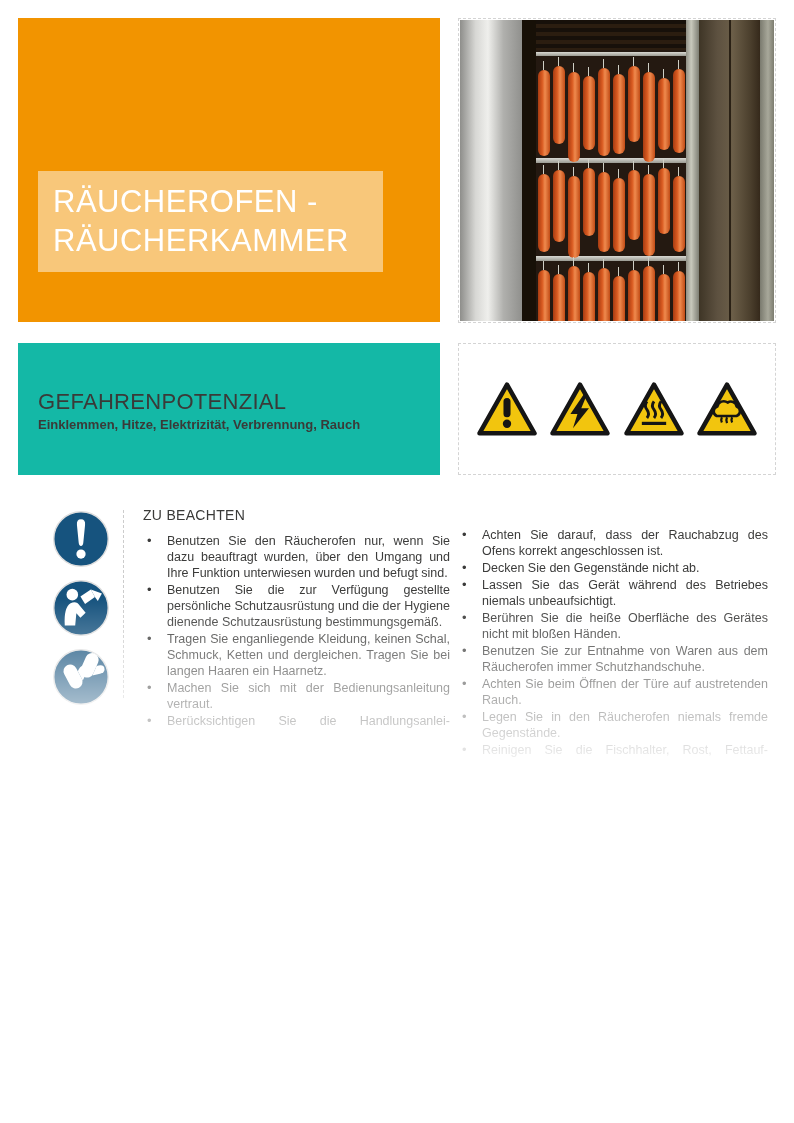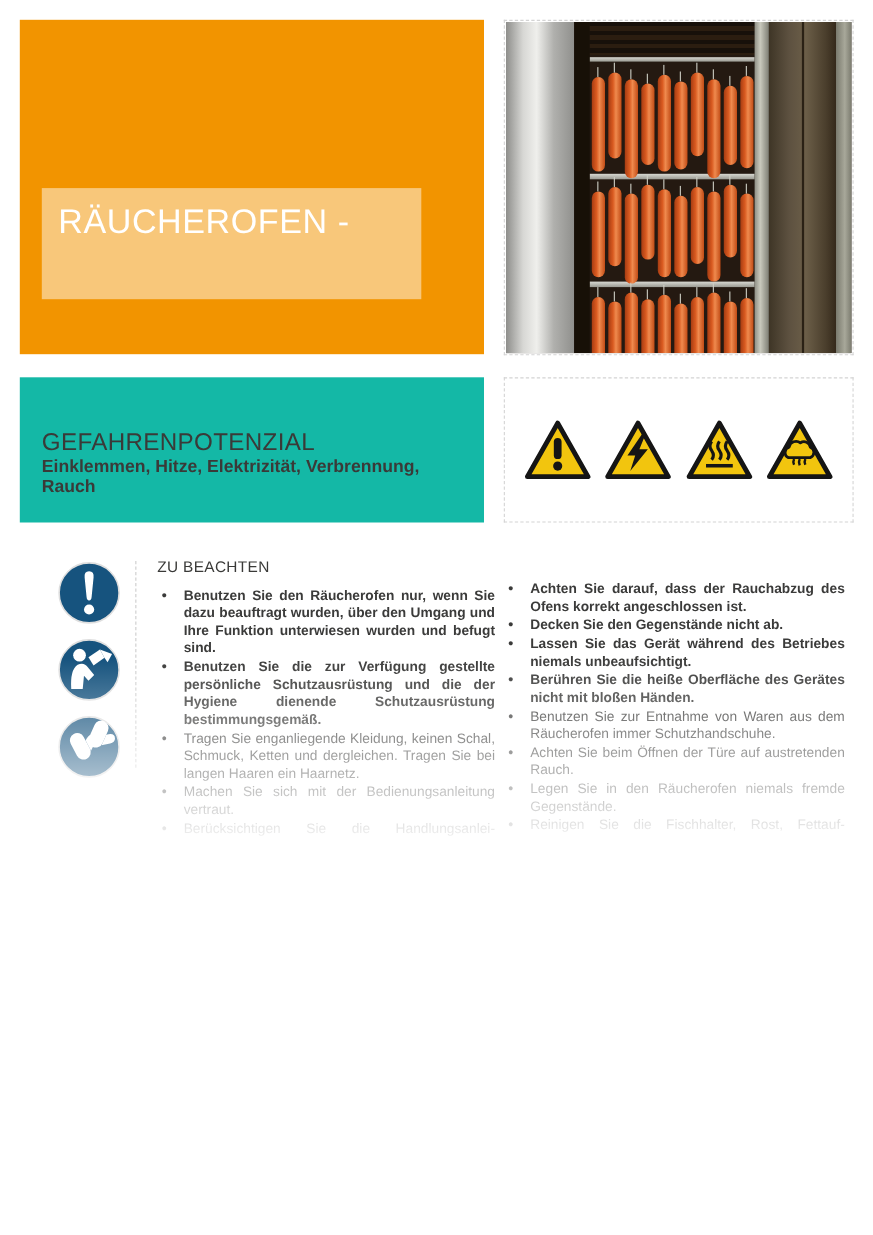--- a/index.html
+++ b/index.html
@@ -35,52 +35,53 @@
     background: linear-gradient(90deg,#8f8f85,#c9c9bd 40%,#7e7e74); }
   .door { position: absolute; left: 239px; top: 0; width: 61px; height: 100%;
     background: linear-gradient(90deg,#3e3526,#5d5140 30%,#6b5e48 55%,#4a3e2c 85%,#35291b); }
   .door::after { content:""; position:absolute; left: 30px; top:0; width: 2px; height: 100%; background: #2a2115; }
   .door-edge { position: absolute; left: 300px; top: 0; width: 16px; height: 100%;
     background: linear-gradient(90deg,#7a7a6e,#a8a89a 50%,#6e6e62); }
 
   
   .yellow-block { position: absolute; left: 18px; top: 343px; width: 422px; height: 132px; background: #14b8a6; padding: 47px 20px 0 20px; }
   .hazard-heading { font-size: 22px; line-height: 24px; color: #3A3A38; font-weight: 400; letter-spacing: 0.3px; }
-  .hazard-subtitle { font-size: 16px; line-height: 18px; color: #3A3A38; font-weight: bold; margin-top: 2px; }
+  .hazard-subtitle { font-size: 13px; line-height: 18px; color: #3A3A38; font-weight: bold; margin-top: 2px; }
 
   
   .warning-box { position: absolute; left: 458px; top: 343px; width: 318px; height: 132px;
     border: 1px dashed #d4d4d4; display: flex; align-items: center; justify-content: space-evenly; padding: 0 6px; }
   .warning-box svg { display: block; }
 
   
   .mandatory-icons { position: absolute; left: 52px; top: 510px; width: 58px; }
   .mandatory-icons .mi { width: 58px; height: 58px; margin-bottom: 7px; }
   .divider { position: absolute; left: 123px; top: 510px; height: 188px; border-left: 1px dashed #cccccc; }
   .notes-left { position: absolute; left: 143px; top: 503px; width: 307px; }
   .notes-heading { font-size: 14px; line-height: 24px; color: #3A3A38; font-weight: 400; letter-spacing: 0.3px; margin-bottom: 6px; }
   .notes-right { position: absolute; left: 458px; top: 527px; width: 310px; }
   ul.notes-list { list-style: none; }
   ul.notes-list li { position: relative; padding-left: 24px; text-align: justify;
     font-size: 12.5px; line-height: 16px; color: #3B3B3A; margin-bottom: 1px; }
   ul.notes-list li::before { content: "\2022"; position: absolute; left: 4px; top: 0; font-size: 13px; }
-  ul.notes-list li.bold { font-weight: bold; }
+  ul.notes-list li.bold { font-weight: normal; }
   ul.notes-list li.spread { text-align-last: justify; }
 
   .fade-overlay { position: absolute; left: 0; top: 598px; width: 794px; height: 210px; pointer-events: none;
     background: linear-gradient(to bottom, rgba(255,255,255,0) 0%, rgba(255,255,255,0.55) 45%, rgba(255,255,255,0.95) 80%, #ffffff 100%); }
 </style>
 </head>
 <body>
 
 <div class="page">
 
   <div class="orange-block">
     <div class="title-overlay">
       <div class="tl">RÄUCHEROFEN -</div>
+      <div class="tl">RÄUCHERKAMMER</div>
     </div>
   </div>
 
   <div class="photo-frame">
     <div class="photo" role="img" aria-label="Orange Würste hängen an Stangen in einer geöffneten industriellen Räucherkammer">
       <div class="rack" id="rack">
         <div class="rail r1"></div>
         <div class="rail r2"></div>
         <div class="rail r3"></div>
       <div class="s-row" style="top: 46px;">

